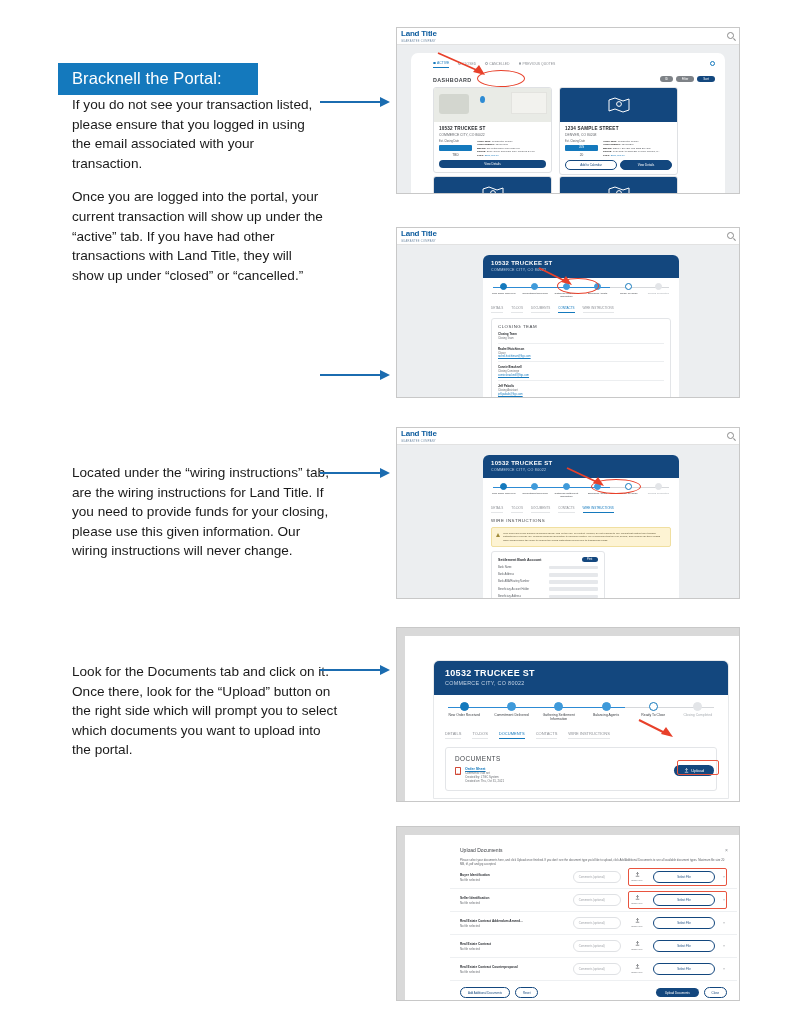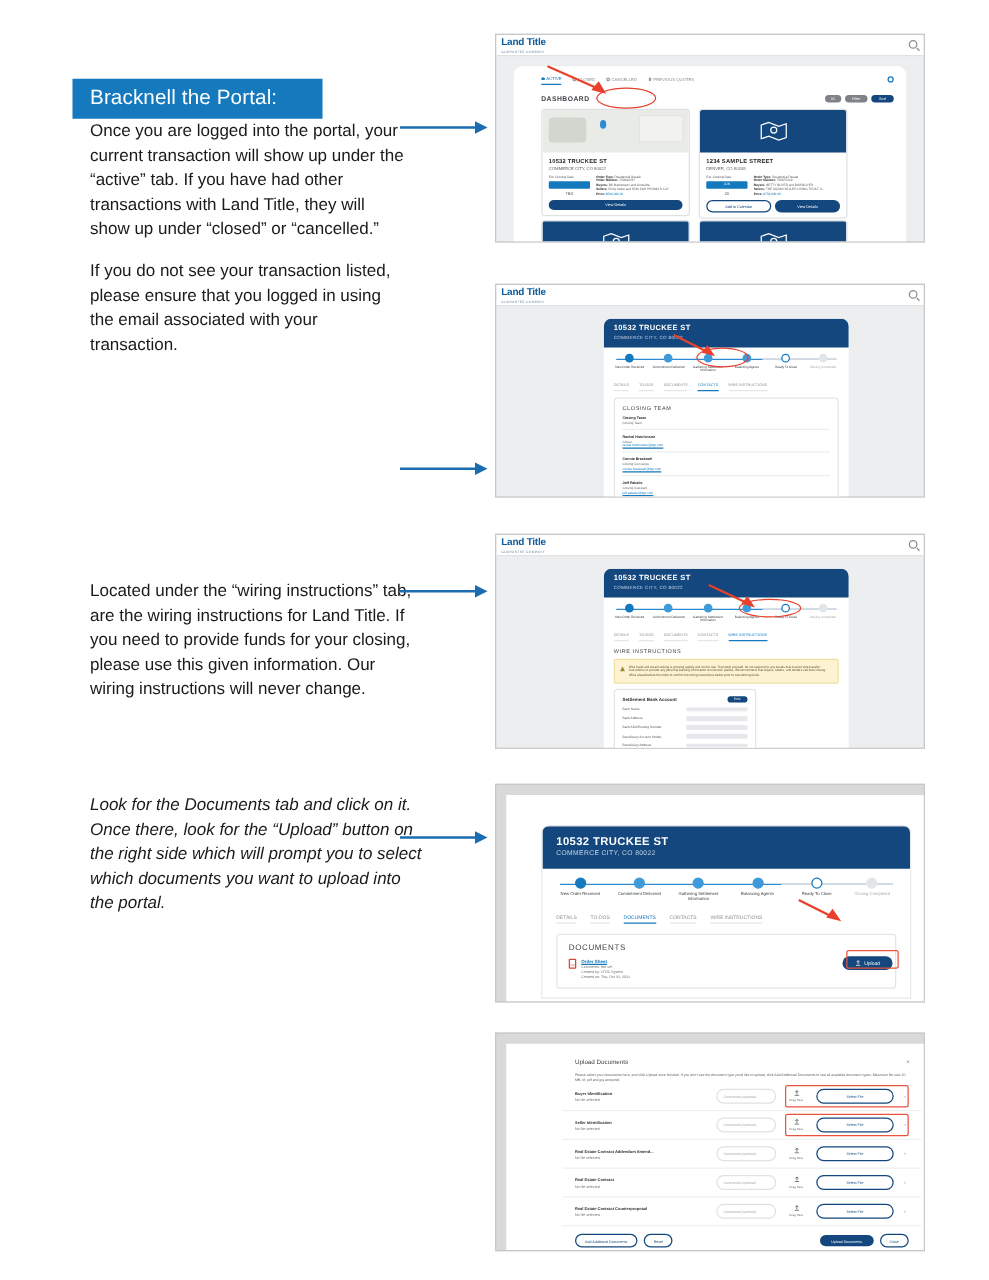--- a/index.html
+++ b/index.html
@@ -194,42 +194,42 @@
   .ellipse { position:absolute; border:1.6px solid #e8402a; border-radius:50%; }
   .redarrow { position:absolute; }
 </style>
 </head>
 <body>
 
 <div class="left-col">
 
   <div class="sec-head" style="left:58px; top:63px; width:200px;">Bracknell the Portal:</div>
   <div class="sec-body" style="left:68px; top:95px;">
+    <p>If you do not see your transaction listed, please ensure that you logged in using the email associated with your transaction.</p>
     <p>Once you are logged into the portal, your current transaction will show up under the “active” tab. If you have had other transactions with Land Title, they will show up under “closed” or “cancelled.”</p>
-    <p>If you do not see your transaction listed, please ensure that you logged in using the email associated with your transaction.</p>
   </div>
   <div class="arrow" style="left:320px; top:97px; width:70px;">
     <div class="shaft" style="width:60px;"></div>
       <div class="head" style="left:60px;"></div>
   </div>
 
   <div class="arrow" style="left:320px; top:370px; width:70px;">
     <div class="shaft" style="width:60px;"></div>
       <div class="head" style="left:60px;"></div>
   </div>
 
   <div class="sec-body" style="left:68px; top:463px; width:265px;">
     <p>Located under the “wiring instructions” tab, are the wiring instructions for Land Title. If you need to provide funds for your closing, please use this given information. Our wiring instructions will never change.</p>
   </div>
   <div class="arrow" style="left:320px; top:468px; width:70px;">
     <div class="shaft" style="width:60px;"></div>
       <div class="head" style="left:60px;"></div>
   </div>
 
-  <div class="sec-body" style="left:68px; top:634px; width:270px;font-style:italic;">
+  <div class="sec-body" style="left:68px; top:662px; width:270px;">
     <p>Look for the Documents tab and click on it. Once there, look for the “Upload” button on the right side which will prompt you to select which documents you want to upload into the portal.</p>
   </div>
   <div class="arrow" style="left:320px; top:665px; width:70px;">
     <div class="shaft" style="width:60px;"></div>
       <div class="head" style="left:60px;"></div>
   </div>
 </div>
 
 <div class="shot" style="left:396px; top:27px; width:344px; height:167px;">
   <div class="shot-chrome">

